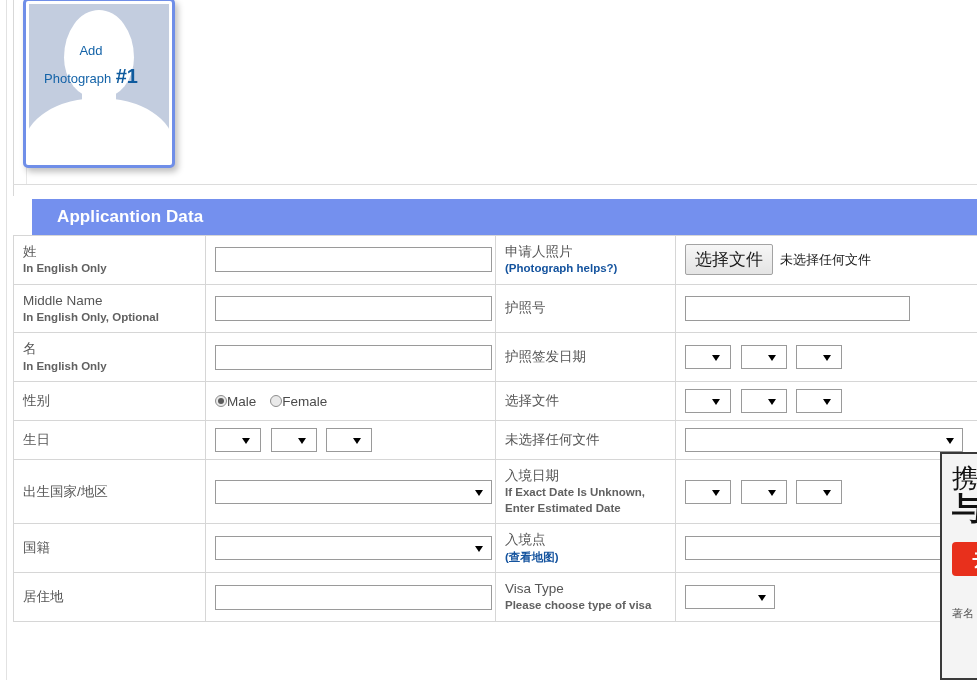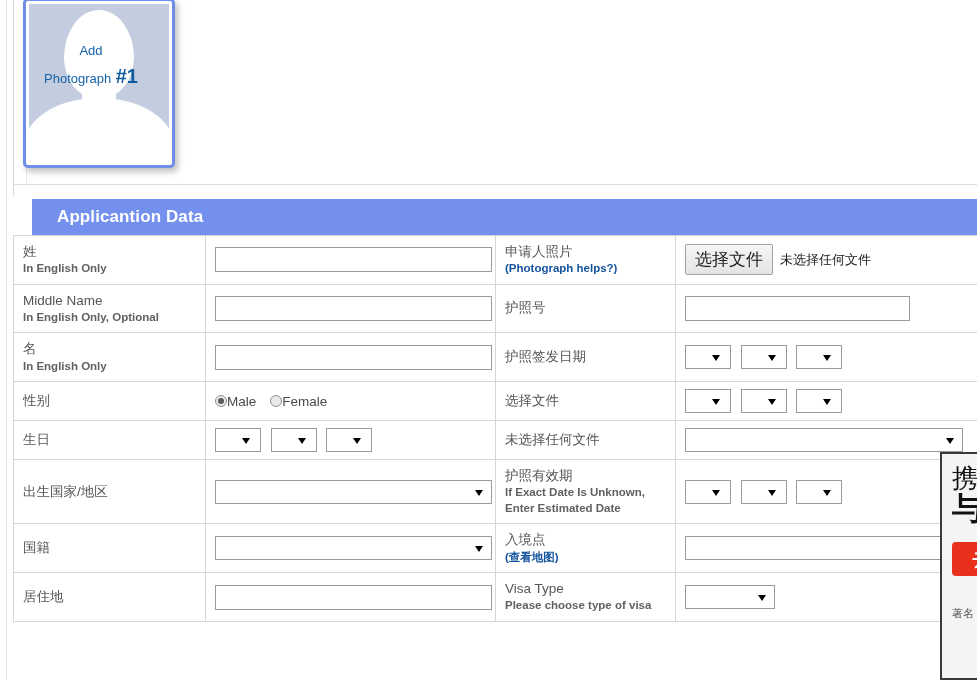--- a/index.html
+++ b/index.html
@@ -305,21 +305,21 @@
       </tr>
 
       <tr>
         <td class="lbl">
           <div class="lbl-main">出生国家/地区</div>
         </td>
         <td class="fld">
           <span class="sel wide" style="width:277px"></span>
         </td>
         <td class="lbl2">
-          <div class="lbl-main">护照有效期</div>
+          <div class="lbl-main">入境日期</div>
           <div class="lbl-sub" style="white-space:pre-line">If Exact Date Is Unknown,
 Enter Estimated Date</div>
         </td>
         <td class="fld2">
           <span class="sel small"></span>
           <span class="sel small"></span>
           <span class="sel small"></span>
         </td>
       </tr>
 

